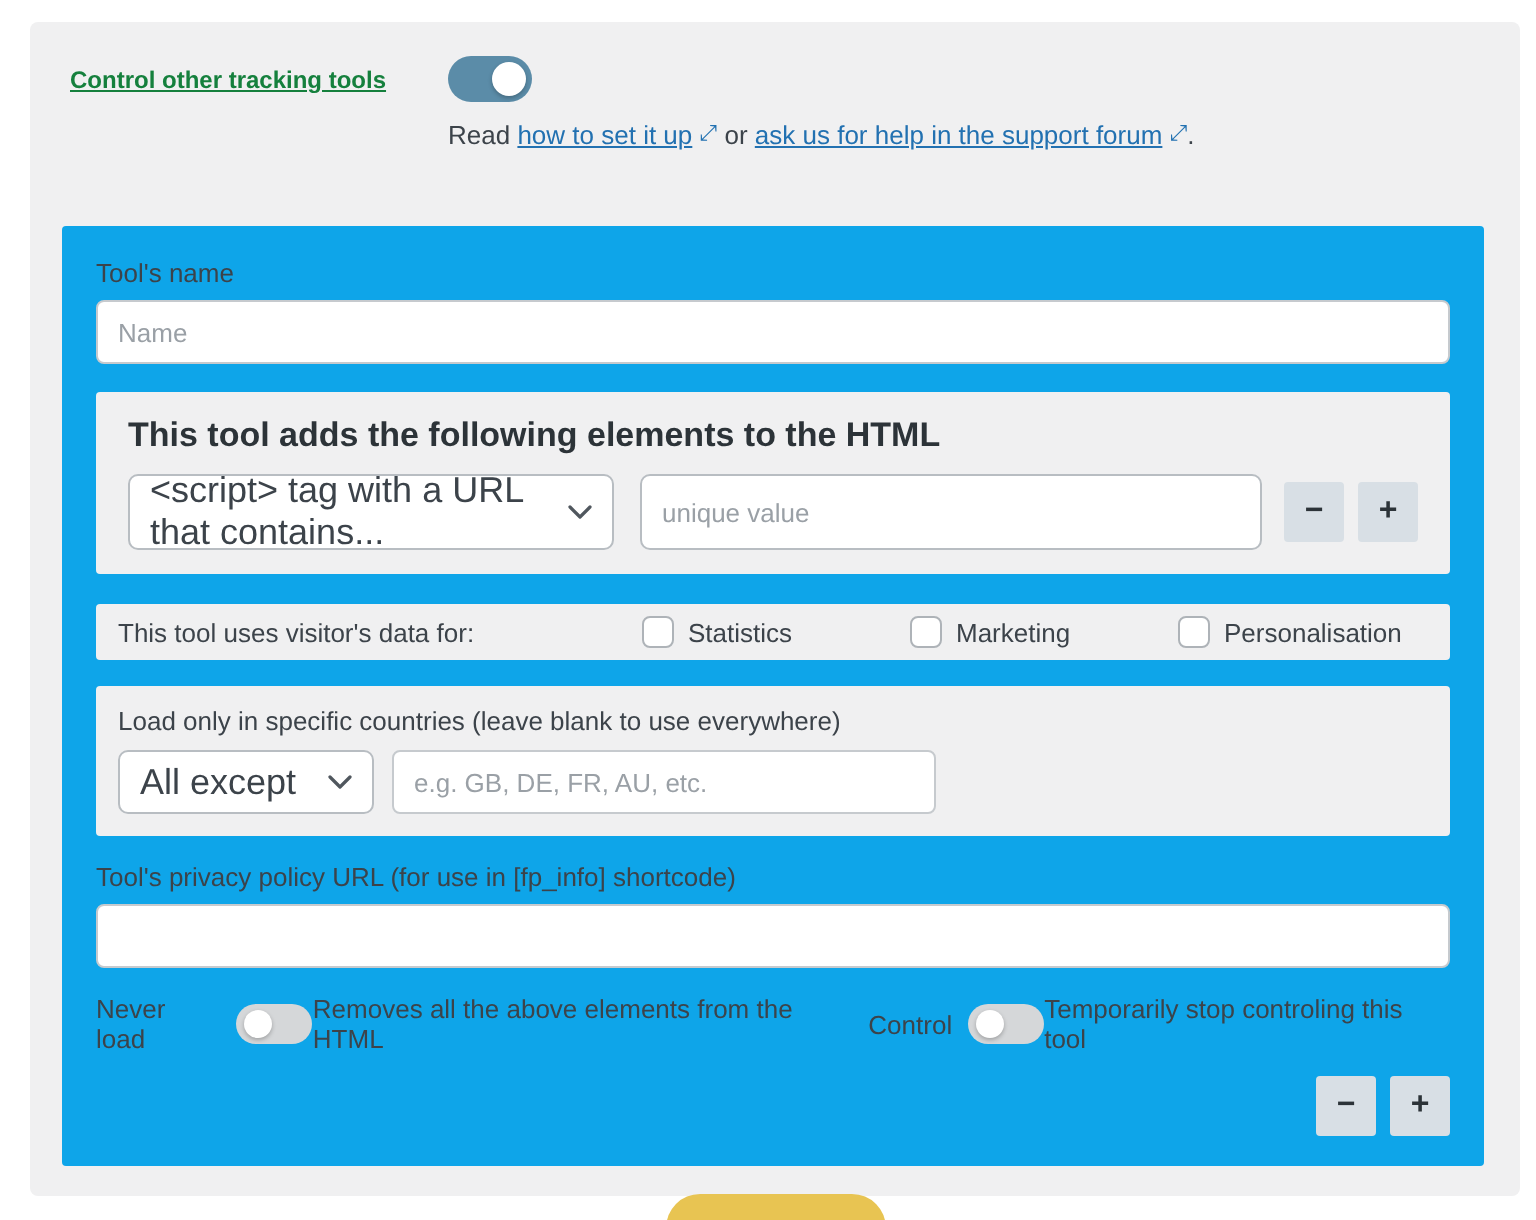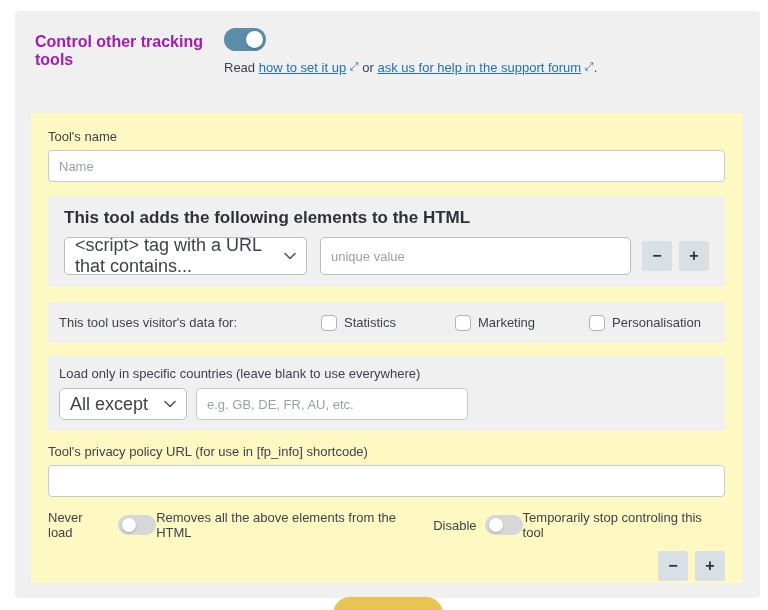--- a/index.html
+++ b/index.html
@@ -3,42 +3,42 @@
 <meta charset="utf-8">
 <style>
   * { margin:0; padding:0; box-sizing:border-box; }
   html,body { width:768px; height:610px; overflow:hidden; background:#ffffff;
     font-family:"Liberation Sans", sans-serif; color:#3c434a; }
   .panel { position:absolute; left:15px; top:11px; width:745px; height:587px;
     background:#f0f0f1; border-radius:4px; }
 
   
   .hdr { display:flex; padding:17px 0 0 20px; }
-  .hdr-label { width:189px; font-size:16px; font-weight:bold; color:#a21caf; padding-top:5px; }
+  .hdr-label { width:189px; font-size:12px; font-weight:bold; color:#15803d; padding-top:5px;text-decoration:underline; }
   .hdr-right { display:flex; flex-direction:column; }
   .readline { margin-top:9px; font-size:13px; color:#3c434a; }
   .readline a { color:#2271b1; text-decoration:underline; cursor:pointer; }
   .ext { display:inline-block; font-size:11px; color:#2271b1; transform:translateY(-2px); }
 
   
   .toggle { position:relative; border-radius:12px; display:inline-block; flex:none; }
   .toggle .knob { position:absolute; background:#fff; border-radius:50%;
     box-shadow:0 1px 2px rgba(0,0,0,.25); }
   .toggle.big { width:42px; height:23px; }
   .toggle.big .knob { width:17px; height:17px; top:3px; }
   .toggle.small { width:38px; height:20px; }
   .toggle.small .knob { width:14px; height:14px; top:3px; }
   .toggle.on  { background:#5b8ca8; }
   .toggle.on .knob { right:3px; }
   .toggle.off { background:#d5d7d9; }
   .toggle.off .knob { left:4px; }
 
   
   .card { position:absolute; left:16px; top:102px; width:711px; height:470px;
-    background:#fef9c3; border-radius:2px; padding:16px 17px 0; }
+    background:#0ea5e9; border-radius:2px; padding:16px 17px 0; }
   .lbl { font-size:13px; color:#3c434a; margin-bottom:6px; }
   input.txt { width:100%; height:32px; border:1px solid #c6cace; border-radius:4px;
     padding:0 10px; font-size:13px; color:#3c434a; background:#fff; outline:none;
     font-family:"Liberation Sans", sans-serif; }
   input.txt::placeholder { color:#9aa0a6; }
 
   .graybox { background:#f0f0f1; border-radius:2px; }
   .box1 { margin-top:14px; padding:12px 16px 12px; }
   .box1 h4 { font-size:17px; font-weight:bold; color:#2c3338; margin-bottom:9px; }
   .ctl-row { display:flex; align-items:center; }
@@ -47,21 +47,21 @@
     padding:0 10px; font-size:18px; color:#3c434a; cursor:pointer; }
   .select .chev { flex:none; margin-left:8px; display:flex; }
   .sel-el { width:243px; flex:none; }
   .box1 input.txt { height:38px; border-radius:5px; border-color:#b8bdc2; margin-left:13px; flex:1; }
   .sqbtn { width:30px; height:30px; flex:none; background:#d8dfe5; border:none; border-radius:2px;
     font-size:16px; font-weight:bold; color:#2c3338; cursor:pointer; line-height:1;
     font-family:"Liberation Sans", sans-serif; }
   .box1 .sqbtn { margin-left:11px; }
   .box1 .sqbtn + .sqbtn { margin-left:7px; }
 
-  .box2 { margin-top:15px; height:41px; display:flex; align-items:center; padding:0 11px; font-size:13px; }
+  .box2 { margin-top:15px; height:28px; display:flex; align-items:center; padding:0 11px; font-size:13px; }
   .box2 .lead { width:262px; flex:none; }
   .chk-group { width:134px; flex:none; display:flex; align-items:center; cursor:pointer; }
   input.chk { appearance:none; -webkit-appearance:none; width:16px; height:16px;
     border:1px solid #aeb3b8; border-radius:4px; background:#fff; margin-right:7px; cursor:pointer; }
 
   .box3 { margin-top:13px; padding:10px 11px 11px; }
   .box3 .lbl { margin-bottom:7px; }
   .box3 .ctl-row .select { width:128px; height:32px; }
   .box3 input.txt { width:272px; height:32px; margin-left:9px; }
 
@@ -160,21 +160,21 @@
 
     <div class="tgl-row">
       <span class="grp">
         <span>Never load</span>
         <span class="toggle small off">
             <span class="knob"></span>
           </span>
       </span>
       <span>Removes all the above elements from the HTML</span>
       <span class="grp">
-        <span>Disable</span>
+        <span>Control</span>
         <span class="toggle small off">
             <span class="knob"></span>
           </span>
       </span>
       <span>Temporarily stop controling this tool</span>
     </div>
 
     <div class="actions">
       <button class="sqbtn">−</button>
       <button class="sqbtn">+</button>

